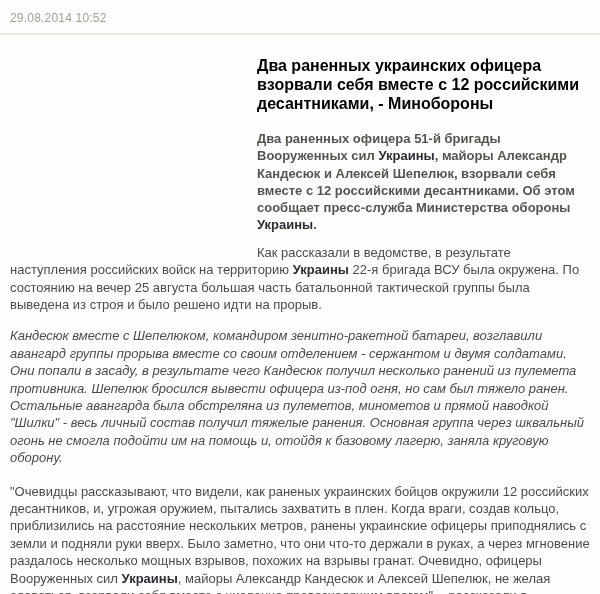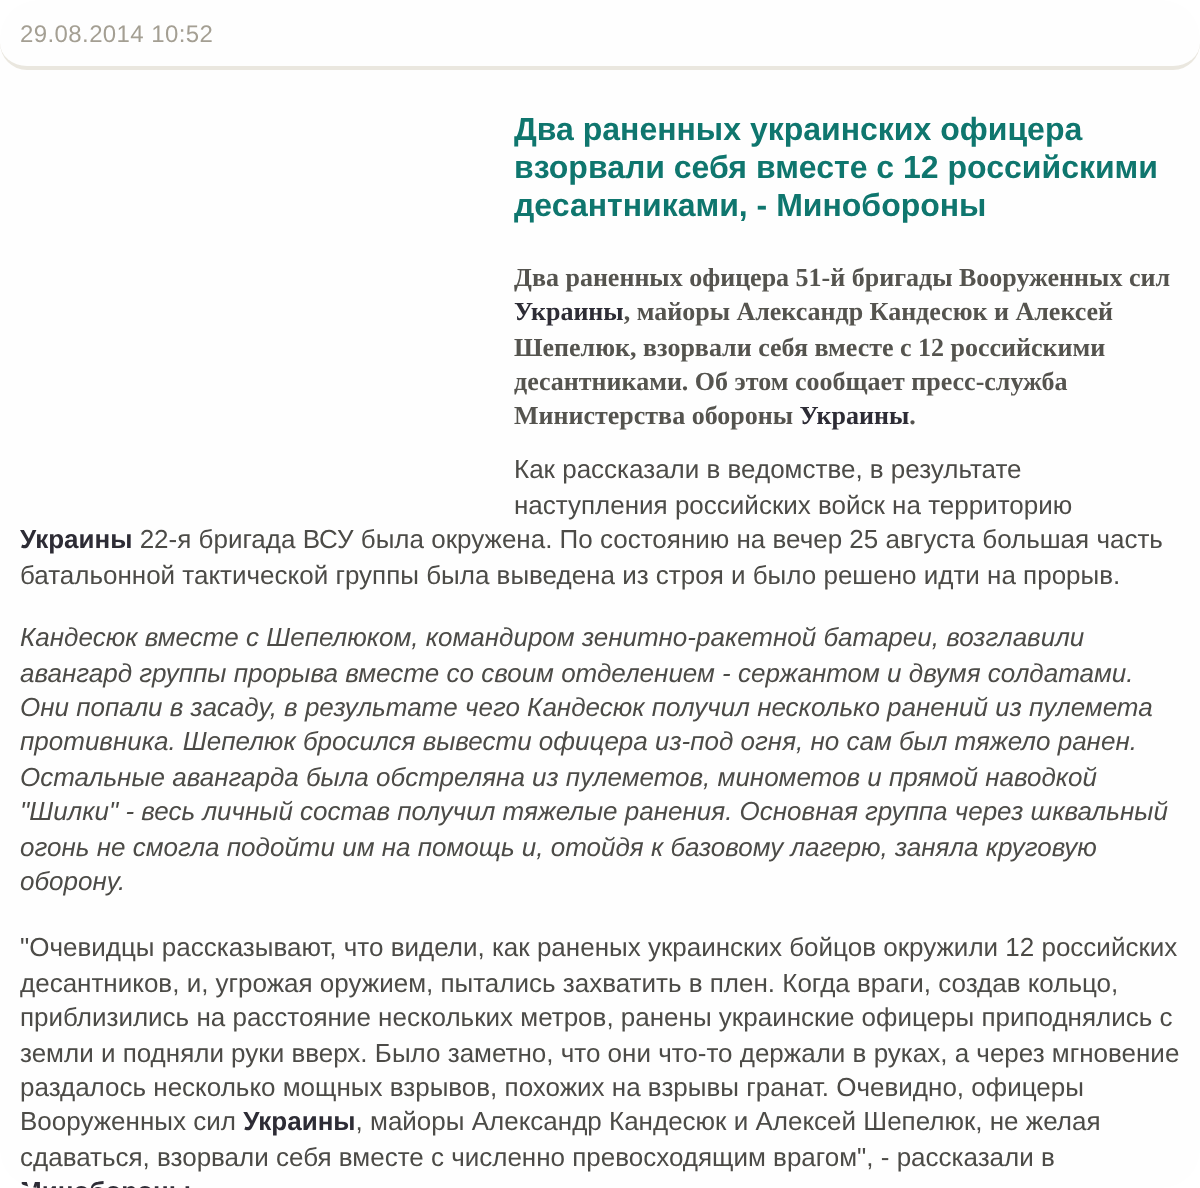--- a/index.html
+++ b/index.html
@@ -1,15 +1,15 @@
 <!DOCTYPE html>
 <html><head>
 <meta charset="utf-8">
 <style>
-  * { margin: 0; padding: 0; box-sizing: border-box; border-radius: 19px; }
+  * { margin: 0; padding: 0; box-sizing: border-box; }
   html, body { background: #ffffff; }
   body {
     font-family: "Liberation Sans", "DejaVu Sans", sans-serif;
     width: 600px; height: 594px; overflow: hidden;
   }
   .page {
     width: 600px; height: 594px;
     background: #fefefe;
     padding-top: 8px;
   }
@@ -31,29 +31,28 @@
     width: 235px;
     height: 200px;
     margin-right: 12px;
     background: transparent;
   }
   .headline {
     margin-top: 21px;
     font-size: 16px;
     line-height: 19px;
     font-weight: bold;
-    color: #0f766e;
+    color: #000000;
   }
   .lead {
     margin-top: 17px;
     font-size: 13px;
     line-height: 17.3px;
     font-weight: bold;
     color: #55544f;
-    font-family: Liberation Serif, serif;
   }
   .para {
     font-size: 13px;
     line-height: 17.4px;
     color: #4c4b47;
     text-align: left;
   }
   .para-1 { margin-top: 10px; }
   .para-2 { margin-top: 14px; font-style: italic; }
   .para-3 { margin-top: 16px; }

